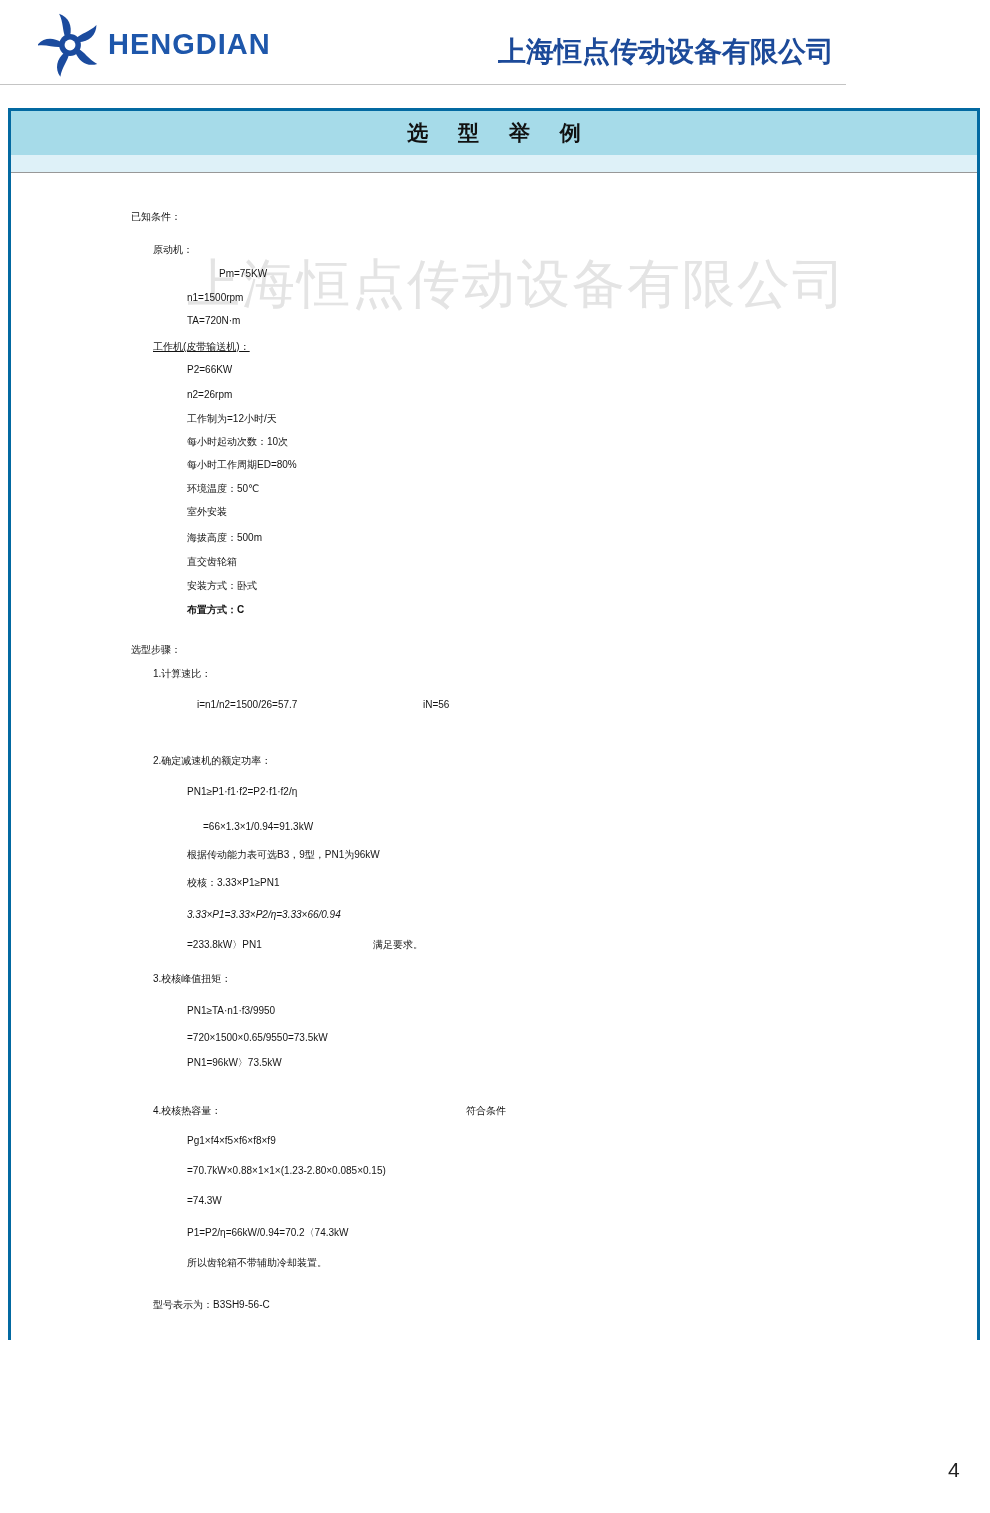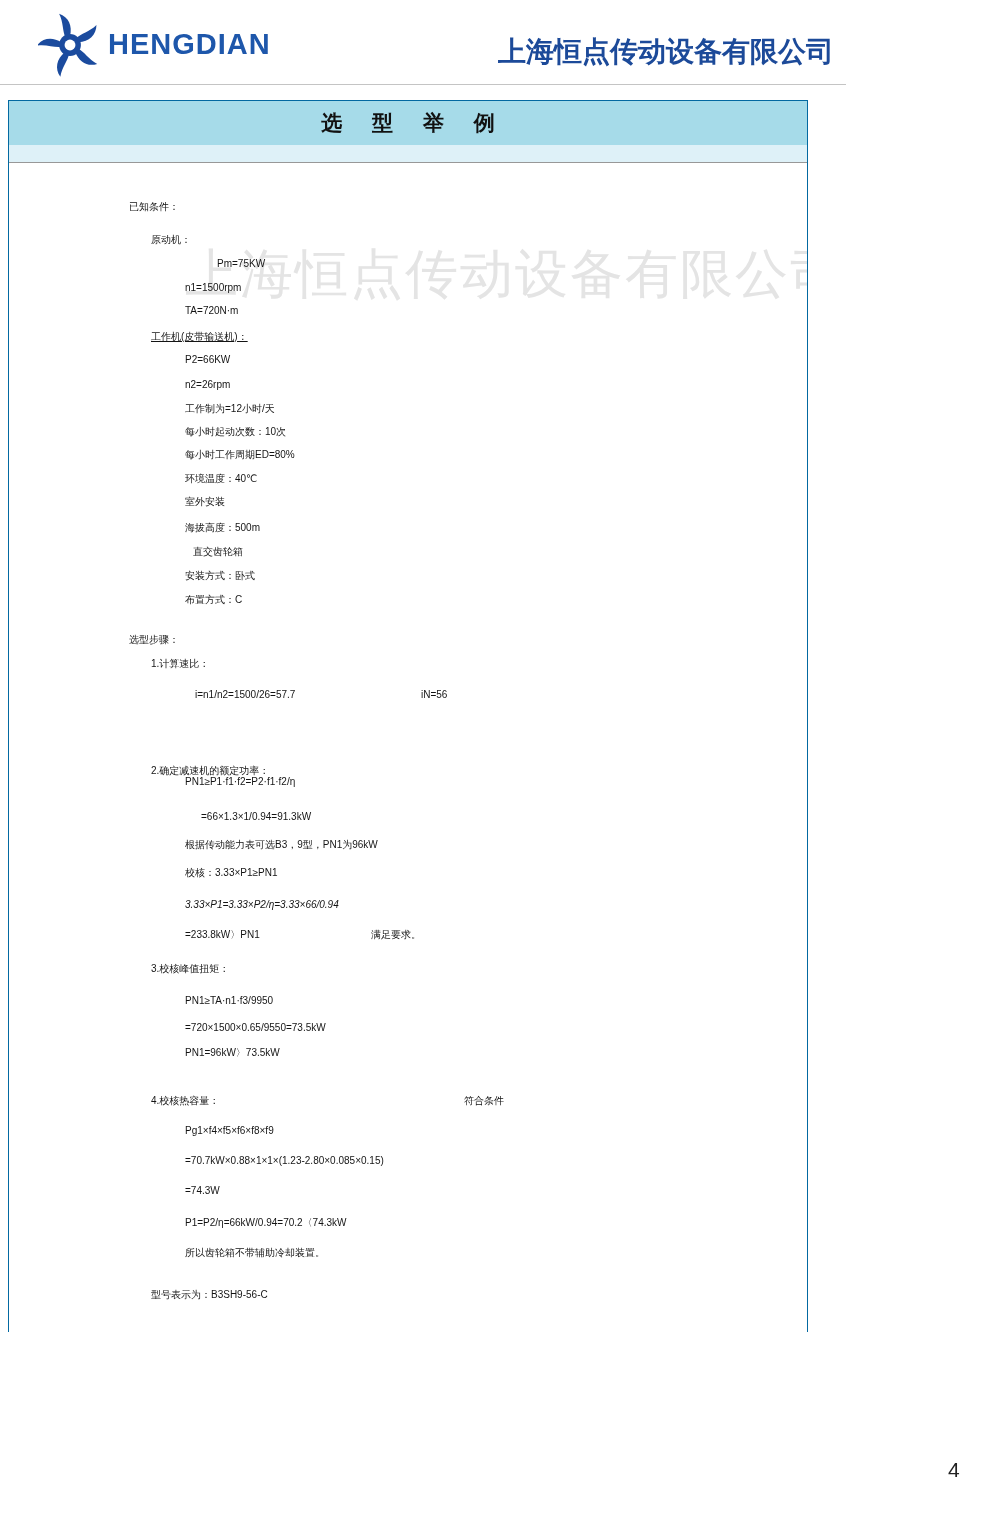--- a/index.html
+++ b/index.html
@@ -27,22 +27,22 @@
   .company-name{
     position:absolute;right:12px;top:33px;
     font-family:"Liberation Serif","DejaVu Serif",serif;
     font-weight:bold;font-size:28px;
     color:#1c4a99;
     white-space:nowrap;
   }
 
   
   .main-box{
-    position:absolute;left:8px;top:100px;width:800px;height:1232px;
-    border:1px solid #0369a1;
+    position:absolute;left:8px;top:108px;width:972px;height:1232px;
+    border:3px solid #0369a1;
     background:#ffffff;
     box-sizing:border-box;
   }
   .title-bar{
     height:44px;
     background:#a6dbe9;
     display:flex;align-items:center;justify-content:center;
     font-size:21px;font-weight:600;color:#111;
     letter-spacing:12px;text-indent:12px;
   }
@@ -117,34 +117,34 @@
     <div class="ln" style="left:142px;top:67px;">原动机：</div>
     <div class="ln" style="left:176px;top:91px;margin-left:32px;">Pm=75KW</div>
     <div class="ln" style="left:176px;top:115px;">n1=1500rpm</div>
     <div class="ln" style="left:176px;top:138px;">TA=720N·m</div>
     <div class="ln" style="left:142px;top:164px;text-decoration:underline;">工作机(皮带输送机)：</div>
     <div class="ln" style="left:176px;top:187px;">P2=66KW</div>
     <div class="ln" style="left:176px;top:212px;">n2=26rpm</div>
     <div class="ln" style="left:176px;top:236px;">工作制为=12小时/天</div>
     <div class="ln" style="left:176px;top:259px;">每小时起动次数：10次</div>
     <div class="ln" style="left:176px;top:282px;">每小时工作周期ED=80%</div>
-    <div class="ln" style="left:176px;top:306px;">环境温度：40℃</div>
+    <div class="ln" style="left:176px;top:306px;">环境温度：50℃</div>
     <div class="ln" style="left:176px;top:329px;">室外安装</div>
     <div class="ln" style="left:176px;top:355px;">海拔高度：500m</div>
-    <div class="ln" style="left:176px;top:379px;margin-left:8px;">直交齿轮箱</div>
+    <div class="ln" style="left:176px;top:379px;">直交齿轮箱</div>
     <div class="ln" style="left:176px;top:403px;">安装方式：卧式</div>
-    <div class="ln" style="left:176px;top:427px;">布置方式：C</div>
+    <div class="ln" style="left:176px;top:427px;font-weight:bold;">布置方式：C</div>
 
     <div class="ln" style="left:120px;top:467px;">选型步骤：</div>
     <div class="ln" style="left:142px;top:491px;">1.计算速比：</div>
     <div class="ln" style="left:186px;top:522px;">
       <span>i=n1/n2=1500/26=57.7</span>
       <span class="note" style="left:226px;">iN=56</span>
     </div>
-    <div class="ln" style="left:142px;top:578px;margin-top:20px;">2.确定减速机的额定功率：</div>
+    <div class="ln" style="left:142px;top:578px;">2.确定减速机的额定功率：</div>
     <div class="ln" style="left:176px;top:609px;">PN1≥P1·f1·f2=P2·f1·f2/η</div>
     <div class="ln" style="left:192px;top:644px;">=66×1.3×1/0.94=91.3kW</div>
     <div class="ln" style="left:176px;top:672px;">根据传动能力表可选B3，9型，PN1为96kW</div>
     <div class="ln" style="left:176px;top:700px;">校核：3.33×P1≥PN1</div>
     <div class="ln" style="left:176px;top:732px;font-style:italic;">3.33×P1=3.33×P2/η=3.33×66/0.94</div>
     <div class="ln" style="left:176px;top:762px;text-align:center;">
       <span>=233.8kW〉PN1</span>
       <span class="note" style="left:186px;">满足要求。</span>
     </div>
     <div class="ln" style="left:142px;top:796px;">3.校核峰值扭矩：</div>

